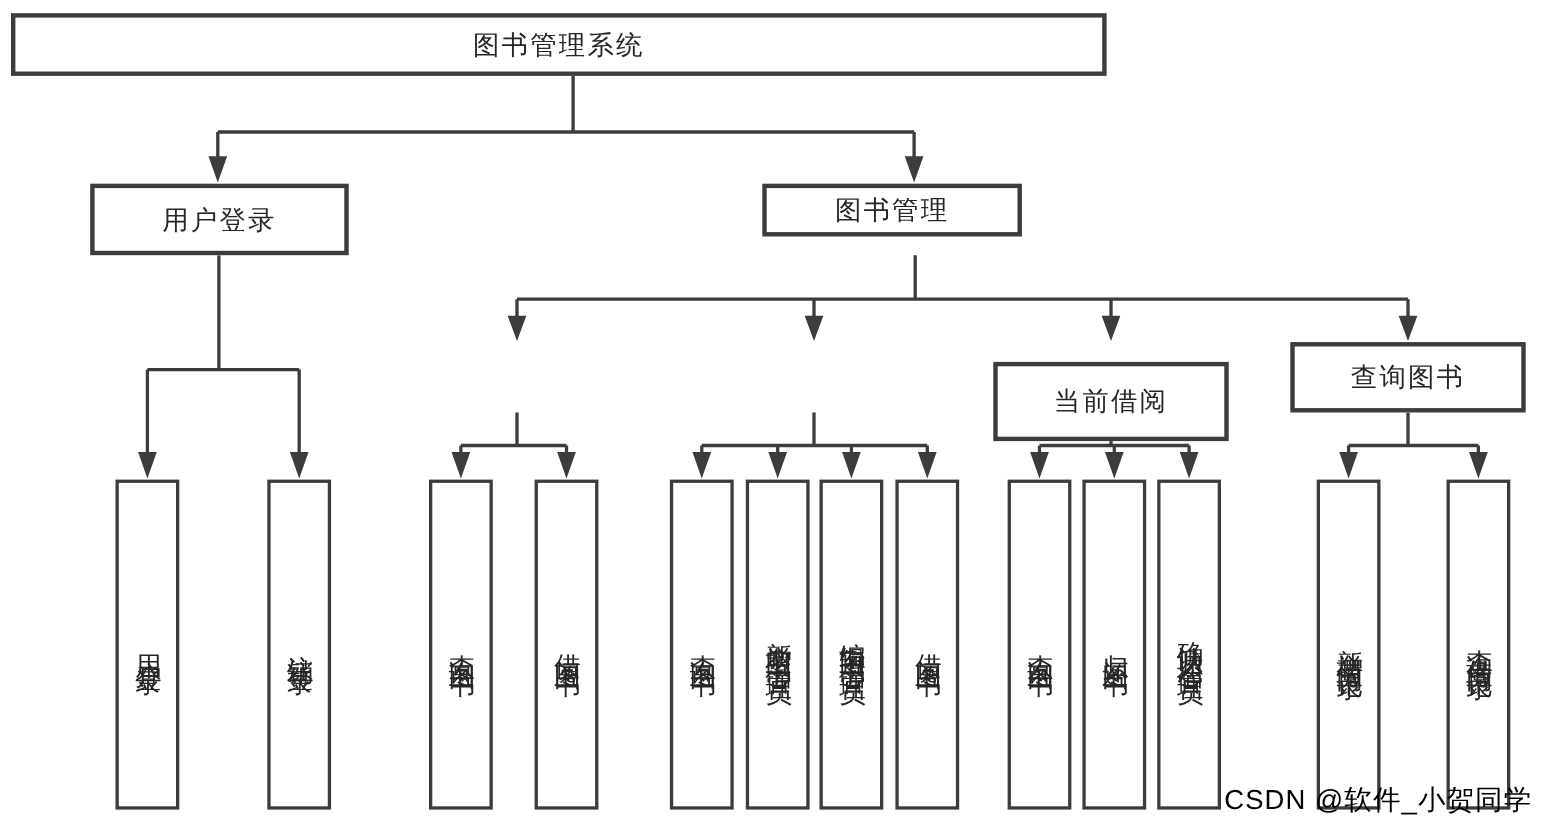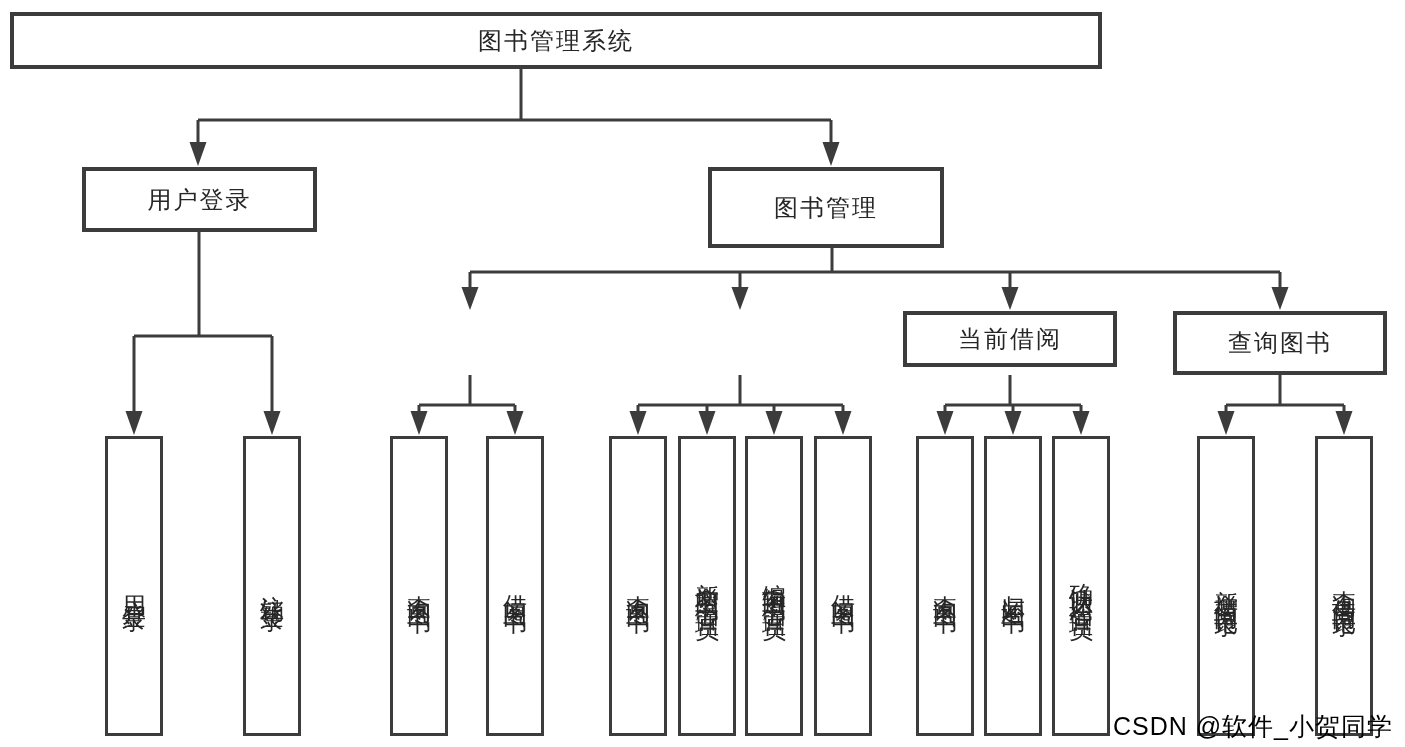--- a/index.html
+++ b/index.html
@@ -80,32 +80,32 @@
       <path d="M1010,375 V405 M945,405 H1081 M945,405 V412 M1013,405 V412 M1081,405 V412" stroke="#3c3c3c" stroke-width="3" fill="none"></path>
       <path d="M936.5,411 H953.5 L945,435 Z M1004.5,411 H1021.5 L1013,435 Z M1072.5,411 H1089.5 L1081,435 Z" fill="#3c3c3c"></path>
     </g>
 
     <g>
       <path d="M1280,375 V405 M1226,405 H1344 M1226,405 V412 M1344,405 V412" stroke="#3c3c3c" stroke-width="3" fill="none"></path>
       <path d="M1217.5,411 H1234.5 L1226,435 Z M1335.5,411 H1352.5 L1344,435 Z" fill="#3c3c3c"></path>
     </g>
   </svg>
 
-  <div class="box" style="left:10px;top:12px;width:1092px;height:57px">
+  <div class="box" style="left:10px;top:12px;width:996px;height:57px">
     <span class="lbl">图书管理系统</span>
   </div>
 
   <div class="box" style="left:82px;top:167px;width:235px;height:65px">
     <span class="lbl">用户登录</span>
   </div>
-  <div class="box" style="left:708px;top:167px;width:236px;height:81px">
+  <div class="box" style="left:693px;top:167px;width:236px;height:48px">
     <span class="lbl">图书管理</span>
   </div>
 
-  <div class="box" style="left:903px;top:311px;width:214px;height:56px">
+  <div class="box" style="left:903px;top:329px;width:214px;height:72px">
     <span class="lbl">当前借阅</span>
   </div>
   <div class="box" style="left:1173px;top:311px;width:214px;height:64px">
     <span class="lbl">查询图书</span>
   </div>
 
   <div class="box leaf" style="left:105px">
     <span class="vlbl">用户登录</span>
   </div>
   <div class="box leaf" style="left:243px">

